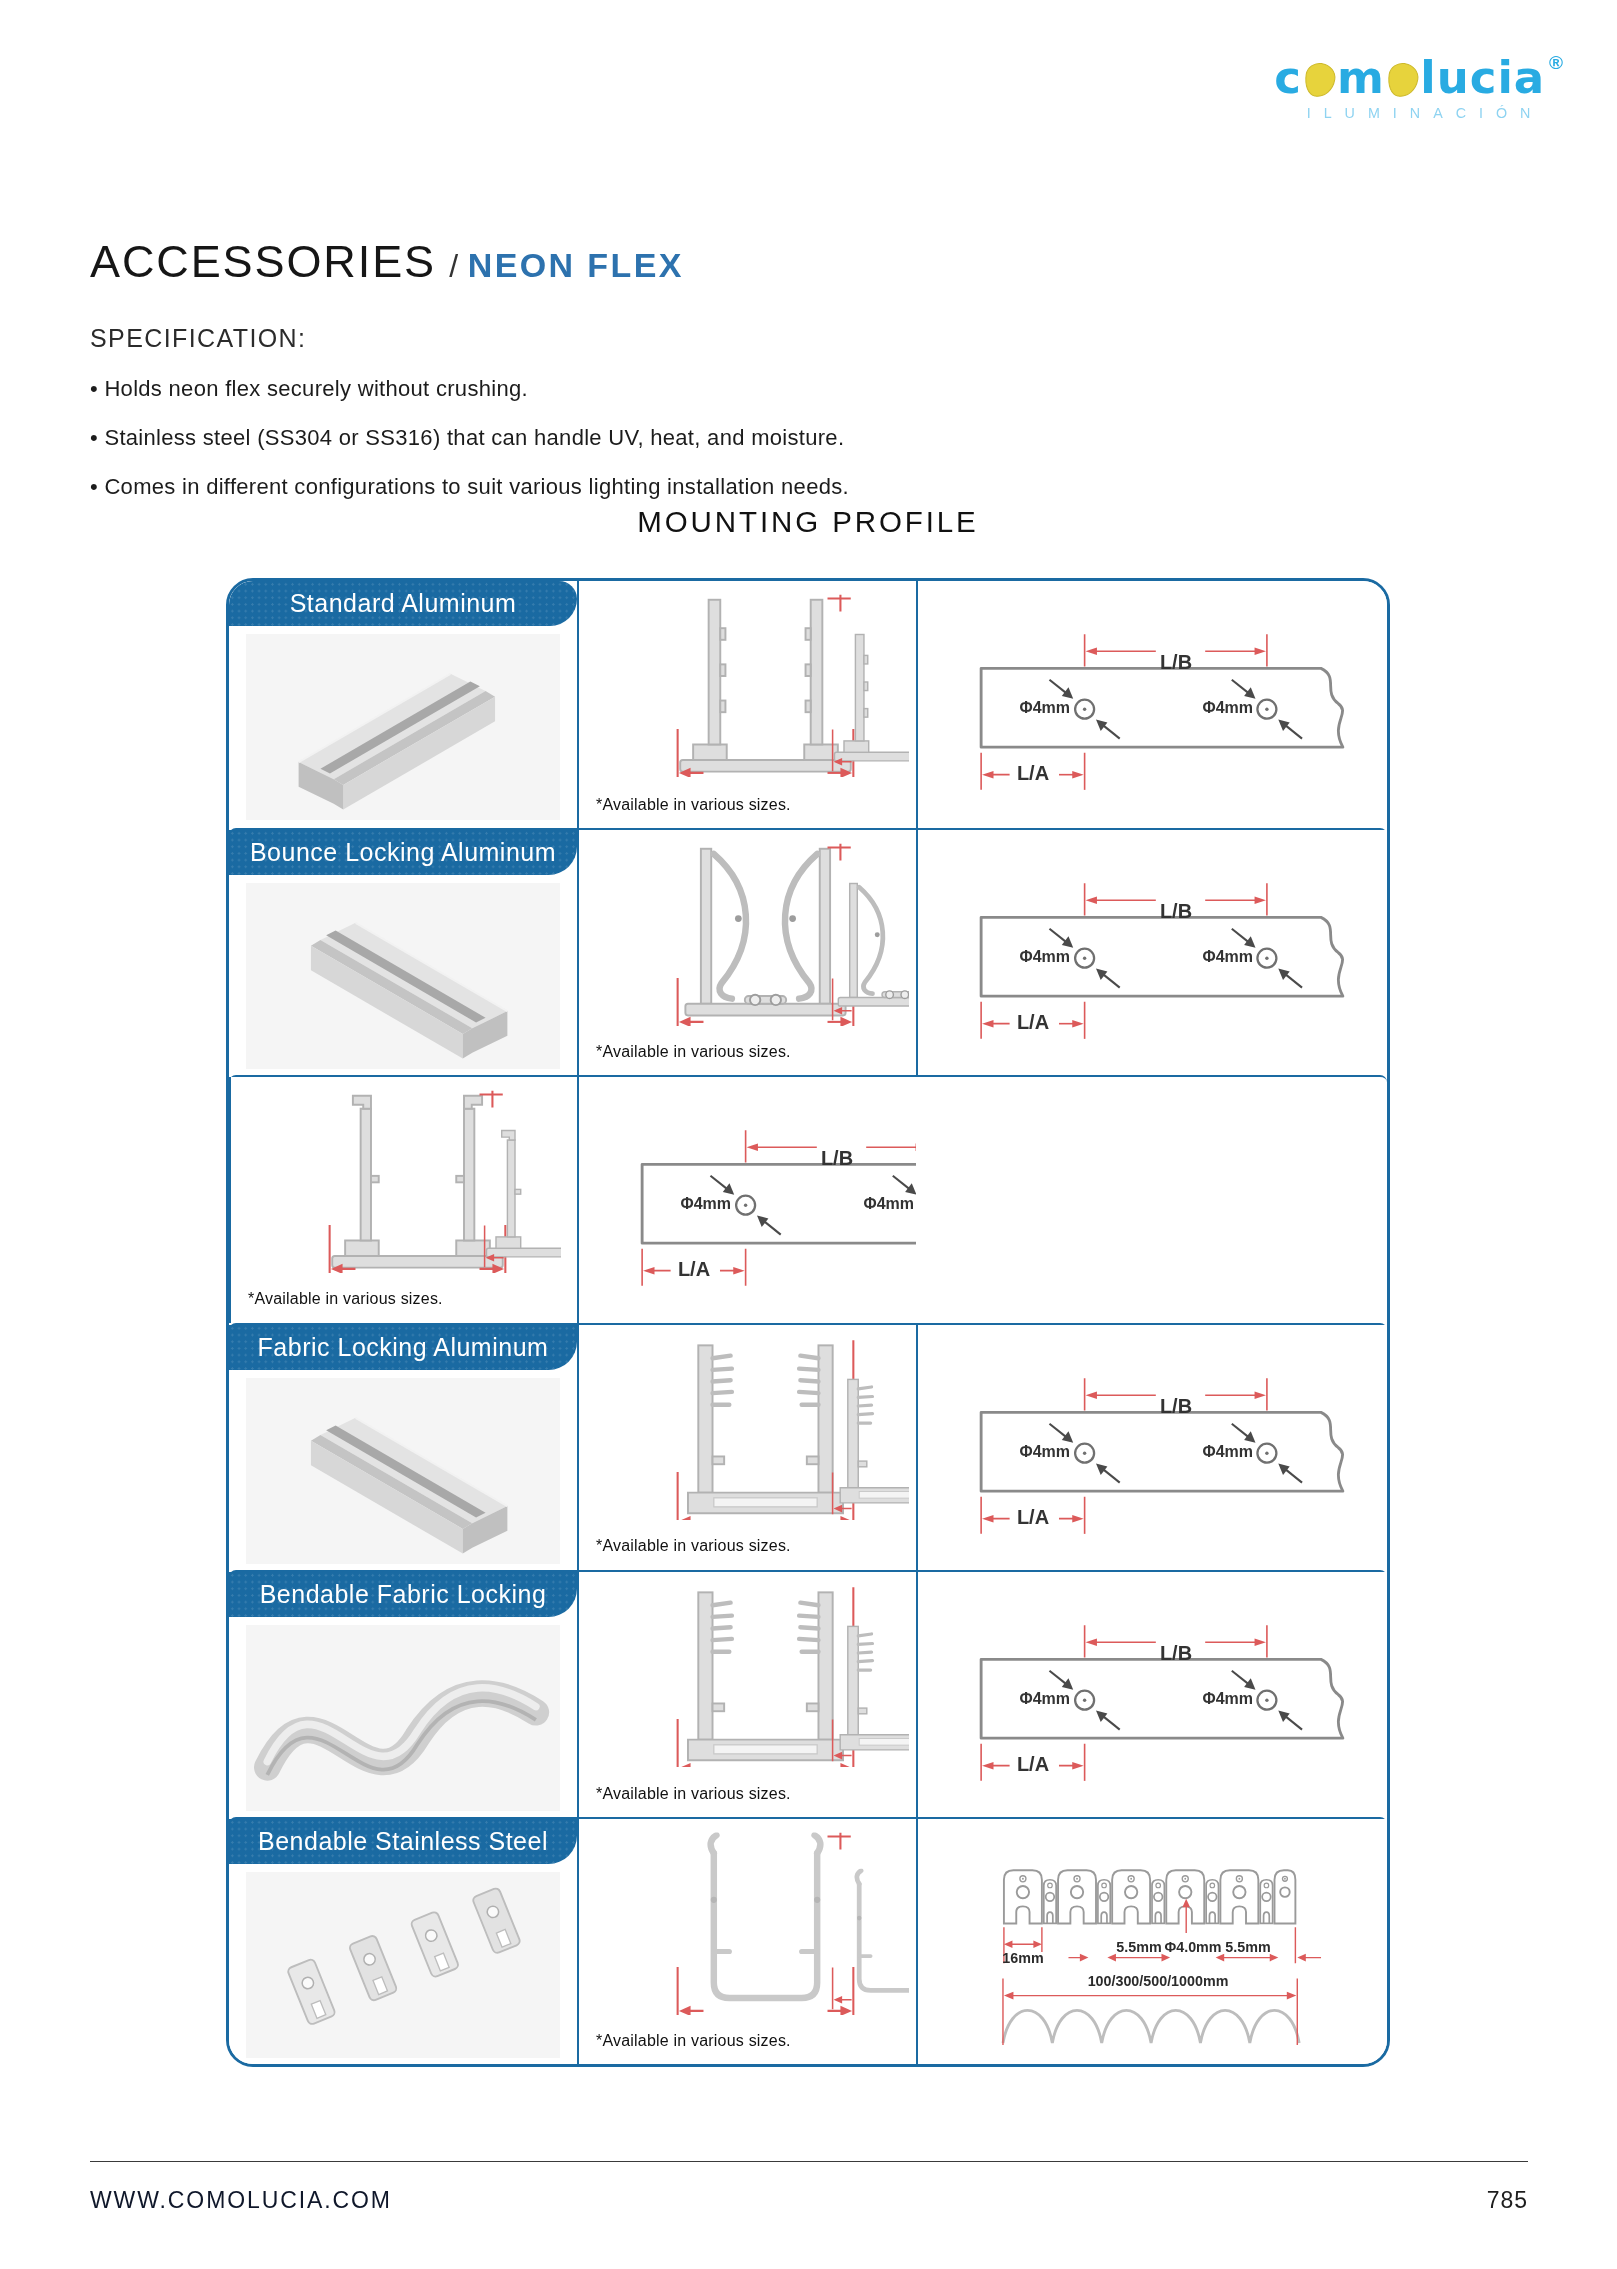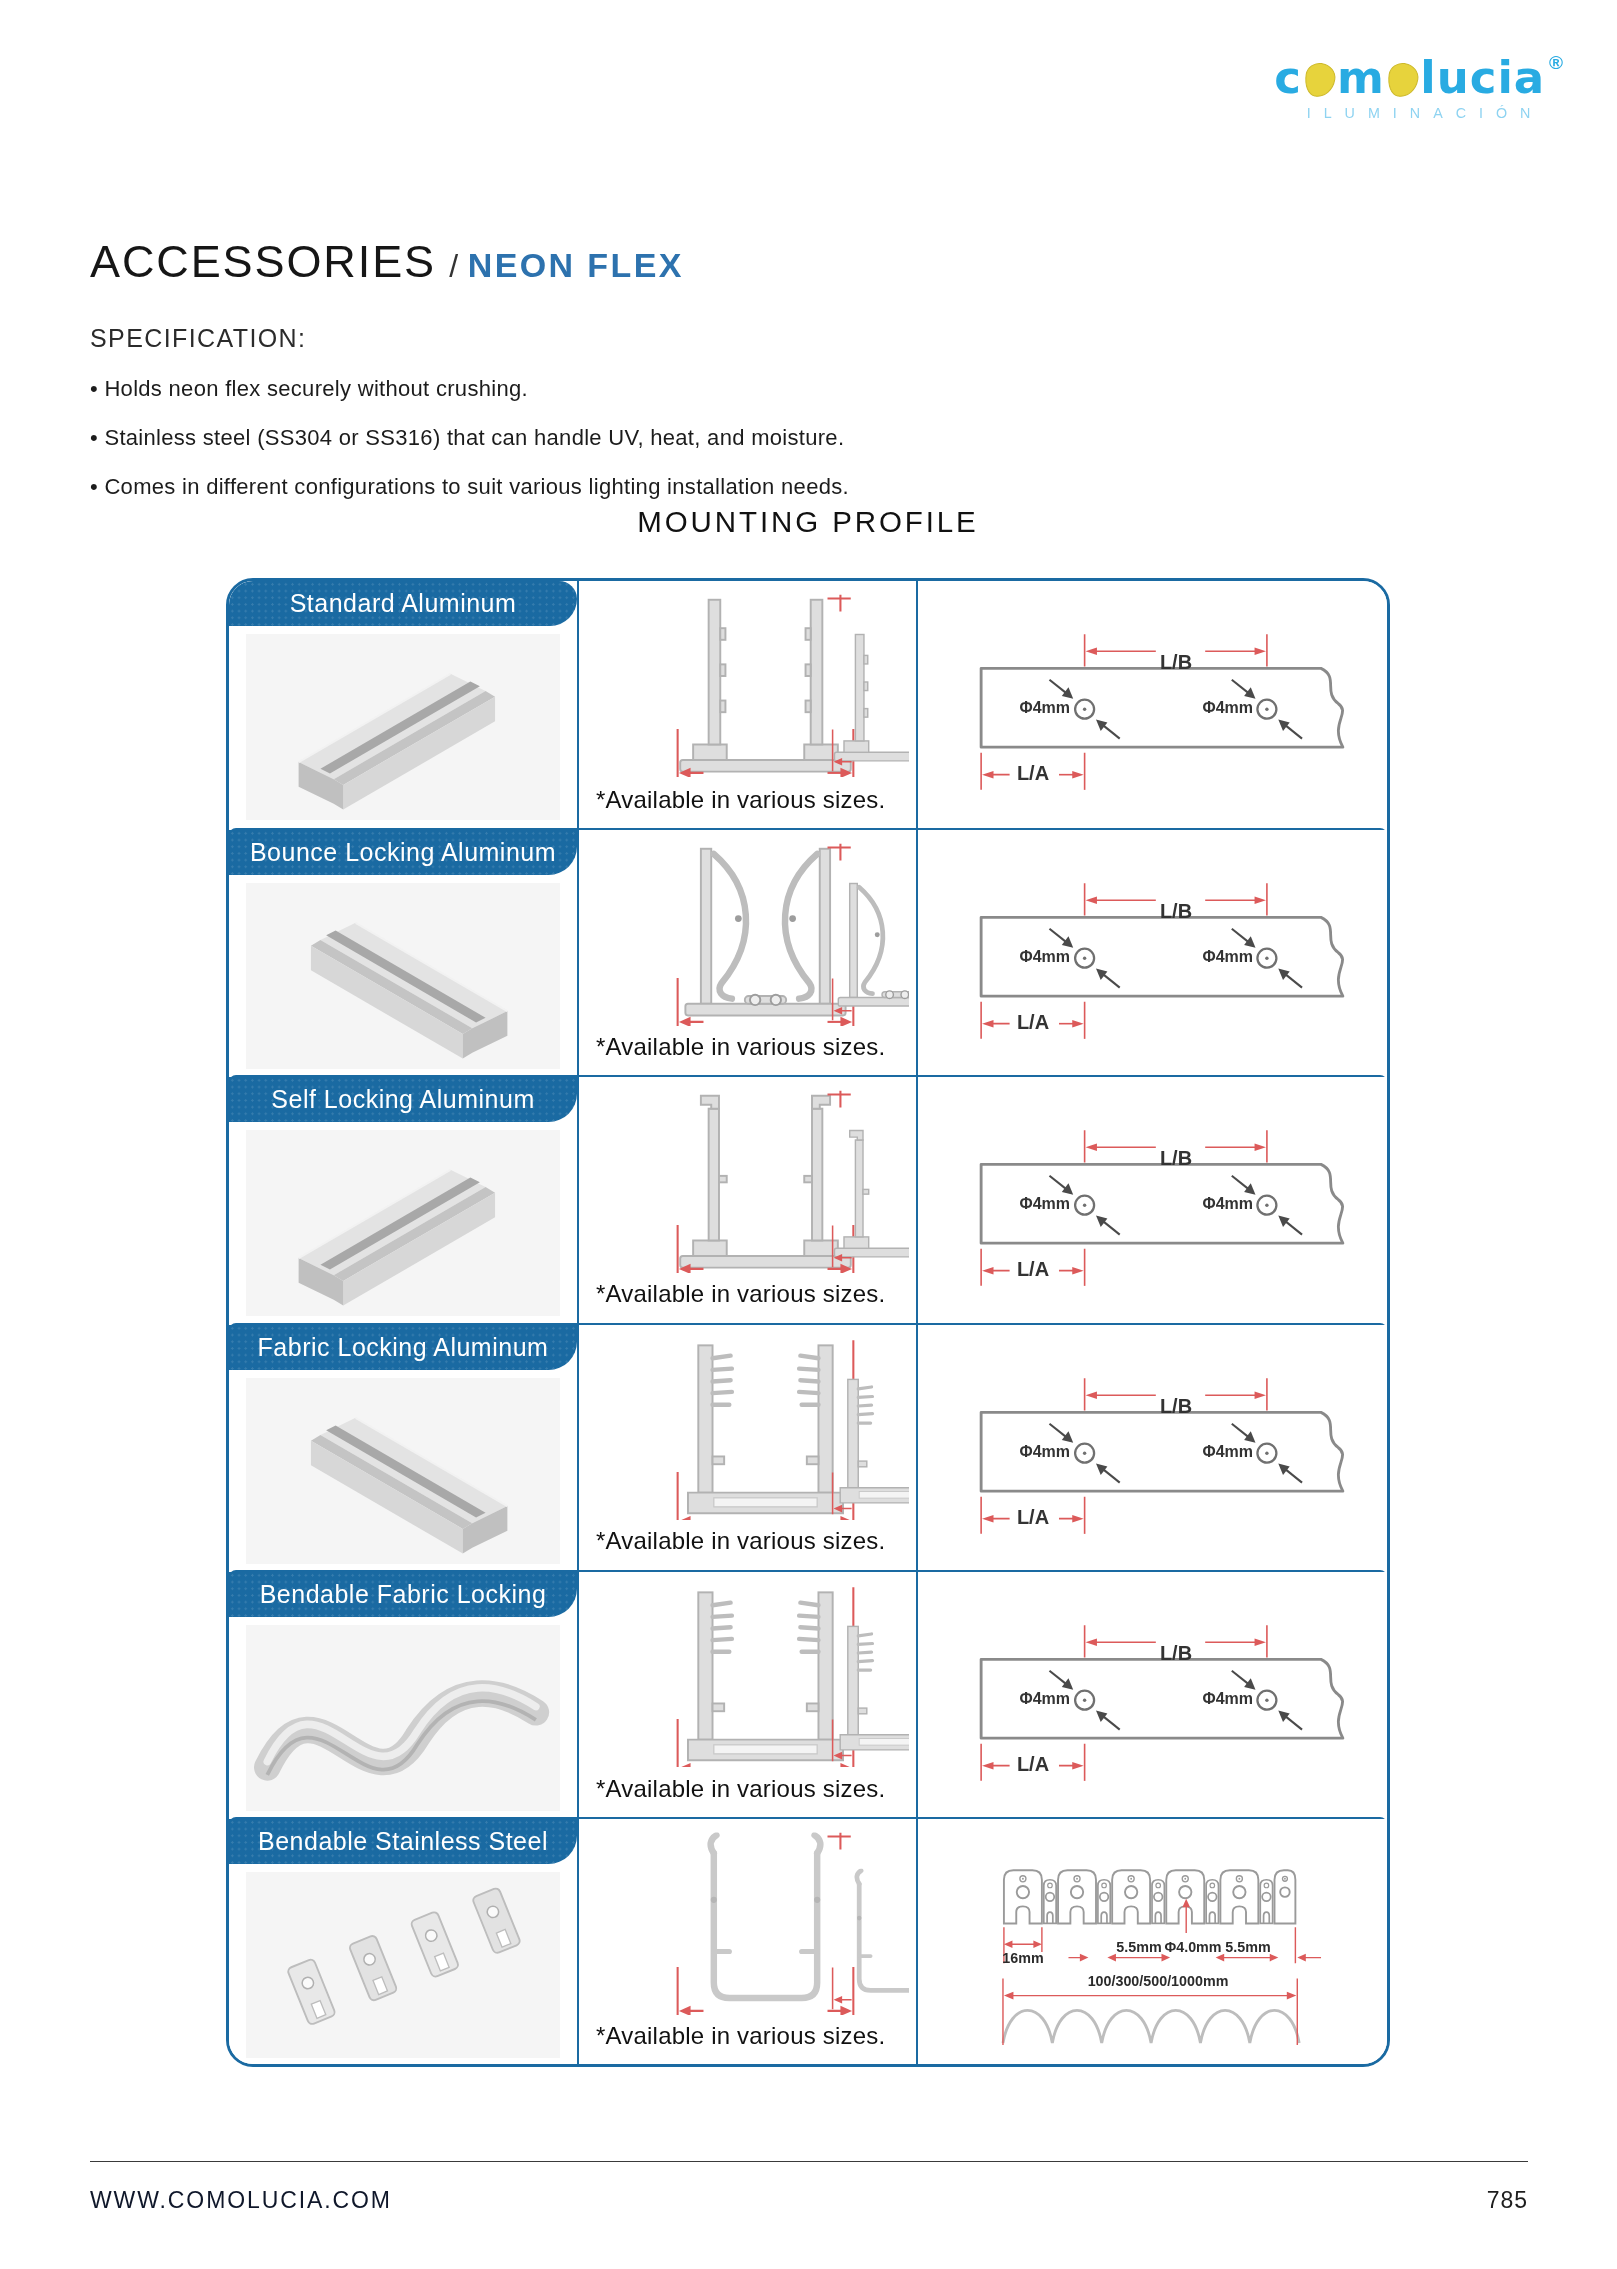--- a/index.html
+++ b/index.html
@@ -48,21 +48,21 @@
            background-image:radial-gradient(rgba(255,255,255,.12) 1.1px,transparent 1.2px);
            background-size:6.7px 6.7px;
            border-bottom-right-radius:28.5px;
            display:flex;align-items:center;justify-content:center;
            color:#fff;font-size:25px;font-weight:500;letter-spacing:0.5px;}
   .prow:first-child .rowhead{border-top-right-radius:19px;}
   .photo{position:absolute;left:50%;top:53px;transform:translateX(-50%);
          width:314px;height:186px;background:#f5f5f5;}
   .photo svg{display:block;width:314px;height:186px;}
   .draw{position:absolute;left:9.5px;top:5.7px;}
-  .note{position:absolute;left:17px;bottom:14.3px;font-size:24px;color:#111;letter-spacing:0.2px;}
+  .note{position:absolute;left:17px;bottom:14.3px;font-size:16px;color:#111;letter-spacing:0.2px;}
   .dimsvg{position:absolute;left:0;top:0;}
   .dlabel{position:absolute;font-size:20px;font-weight:600;color:#333;white-space:nowrap;}
   .dlabel.sm{font-size:16px;}
   .dlabel.xs{font-size:14.3px;font-weight:600;color:#2b2b2b;}
   .lbl-lb{left:258px;top:70px;transform:translateX(-50%);}
   .lbl-la{left:115px;top:181px;transform:translateX(-50%);}
   .lbl-h1{left:152px;top:118px;transform:translateX(-100%);}
   .lbl-h2{left:335px;top:118px;transform:translateX(-100%);}
   .lbl-16{left:105px;top:131px;transform:translateX(-50%);}
   .lbl-p1{left:221px;top:120px;transform:translateX(-50%);}
@@ -493,30 +493,20 @@
             <use href="#g-dimbar"></use>
           </svg>
         <span class="dlabel lbl-lb">L/B</span>
         <span class="dlabel lbl-la">L/A</span>
         <span class="dlabel sm lbl-h1">Φ4mm</span>
         <span class="dlabel sm lbl-h2">Φ4mm</span>
       </div>
     </div>
 
     <div class="prow">
-      <div class="cell c1">
-        <div class="rowhead">
-          <span>Self Locking Aluminum</span>
-        </div>
-        <div class="photo">
-          <svg viewBox="0 0 330 196">
-              <use href="#photo-channel"></use>
-            </svg>
-        </div>
-      </div>
       <div class="cell c2">
         <svg class="draw" width="320" height="190" viewBox="0 0 336 200">
           <use href="#prof-self" transform="translate(14,8) scale(1.02)"></use>
           <use href="#prof-self" transform="translate(198,46) scale(0.75)"></use>
         </svg>
         <div class="note">*Available in various sizes.</div>
       </div>
       <div class="cell c3">
         <svg class="dimsvg" width="469" height="244" viewBox="0 0 493 257">
             <use href="#g-dimbar"></use>

